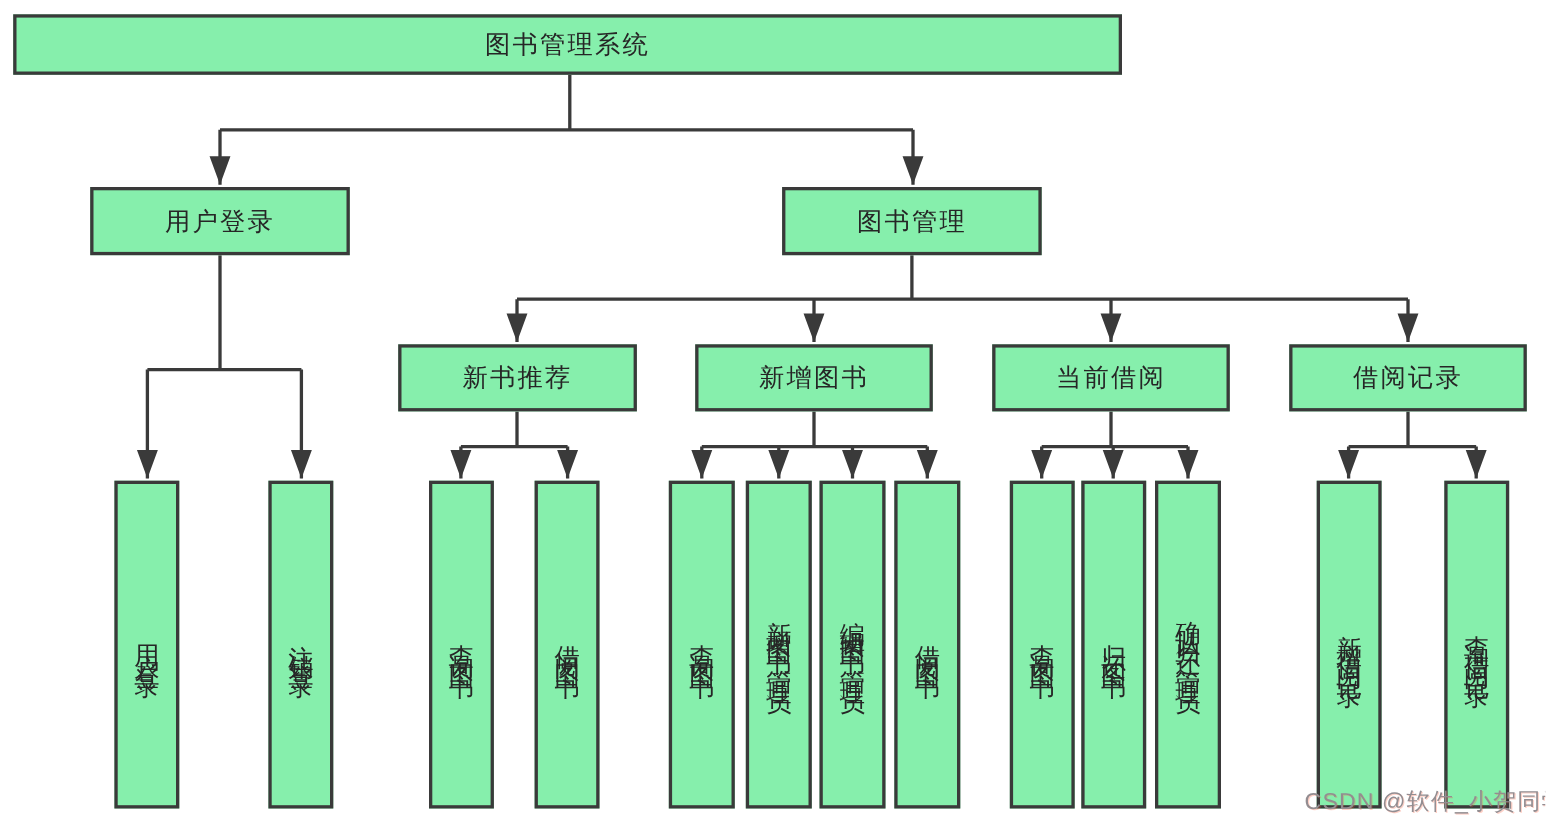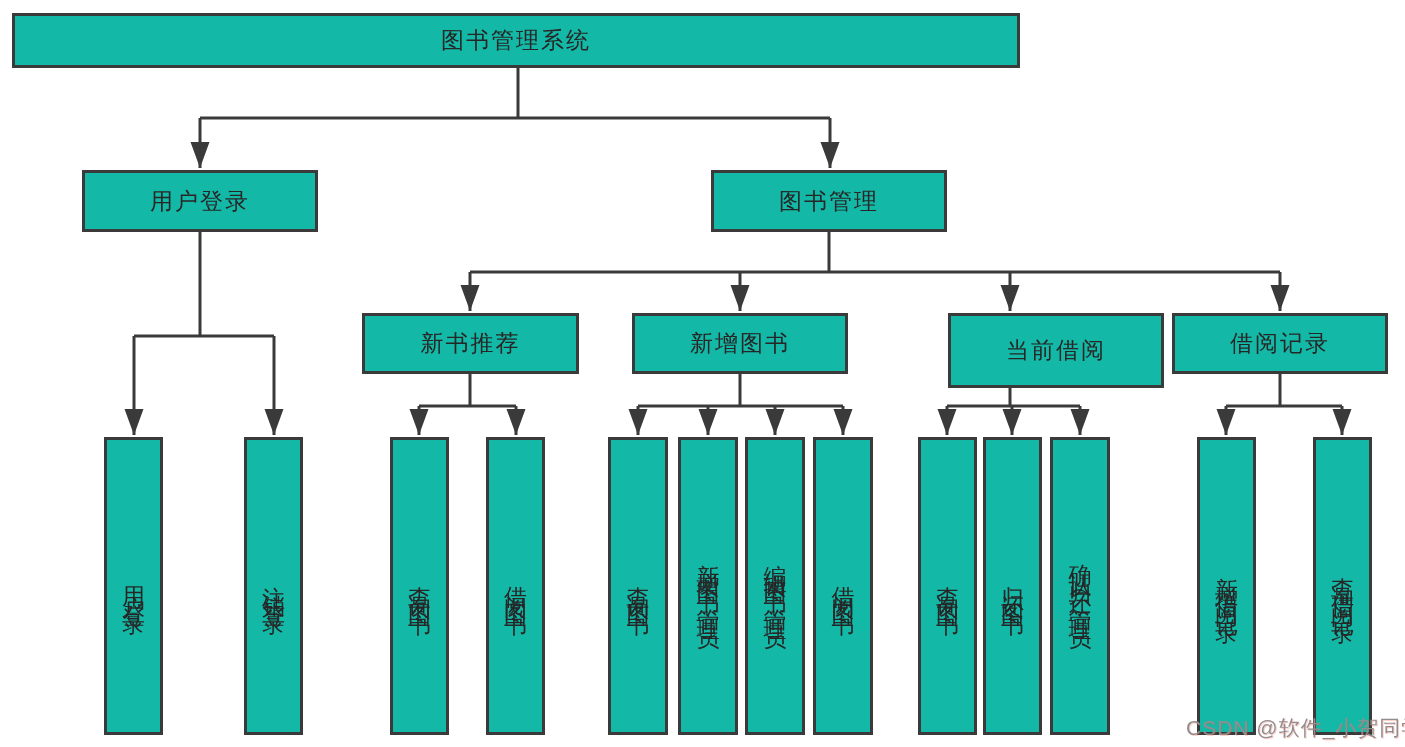--- a/index.html
+++ b/index.html
@@ -14,21 +14,21 @@
     width:1405px;height:747px;
     background:var(--background);
     overflow:hidden;
     font-family:"Liberation Sans","DejaVu Sans",sans-serif;
   }
   .connectors{position:absolute;left:0;top:0;}
   .node{
     position:absolute;
     box-sizing:border-box;
     border:3px solid var(--line);
-    background:#14b8a6;
+    background:#86efac;
     display:flex;
     align-items:center;
     justify-content:center;
     font-size:23px;
     color:var(--text);
     letter-spacing:2px;
     white-space:nowrap;
   }
   .leaf{
     writing-mode:vertical-rl;
@@ -87,21 +87,21 @@
       M1332.5 409 L1351.5 409 L1342 435 Z"></path>
   </svg>
 
   <div class="node" style="left:12px;top:13px;width:1008px;height:55px">图书管理系统</div>
 
   <div class="node" style="left:82px;top:170px;width:236px;height:62px">用户登录</div>
   <div class="node" style="left:711px;top:170px;width:236px;height:62px">图书管理</div>
 
   <div class="node" style="left:362px;top:313px;width:217px;height:61px">新书推荐</div>
   <div class="node" style="left:632px;top:313px;width:216px;height:61px">新增图书</div>
-  <div class="node" style="left:948px;top:313px;width:216px;height:75px">当前借阅</div>
+  <div class="node" style="left:902px;top:313px;width:216px;height:61px">当前借阅</div>
   <div class="node" style="left:1172px;top:313px;width:216px;height:61px">借阅记录</div>
 
   <div class="node leaf" style="left:104px;top:437px;width:59px;height:298px">用户登录</div>
   <div class="node leaf" style="left:244px;top:437px;width:59px;height:298px">注销登录</div>
 
   <div class="node leaf" style="left:390px;top:437px;width:59px;height:298px">查询图书</div>
   <div class="node leaf" style="left:486px;top:437px;width:59px;height:298px">借阅图书</div>
 
   <div class="node leaf" style="left:608px;top:437px;width:60px;height:298px">查询图书</div>
   <div class="node leaf" style="left:678px;top:437px;width:60px;height:298px">新增图书（管理员）</div>

